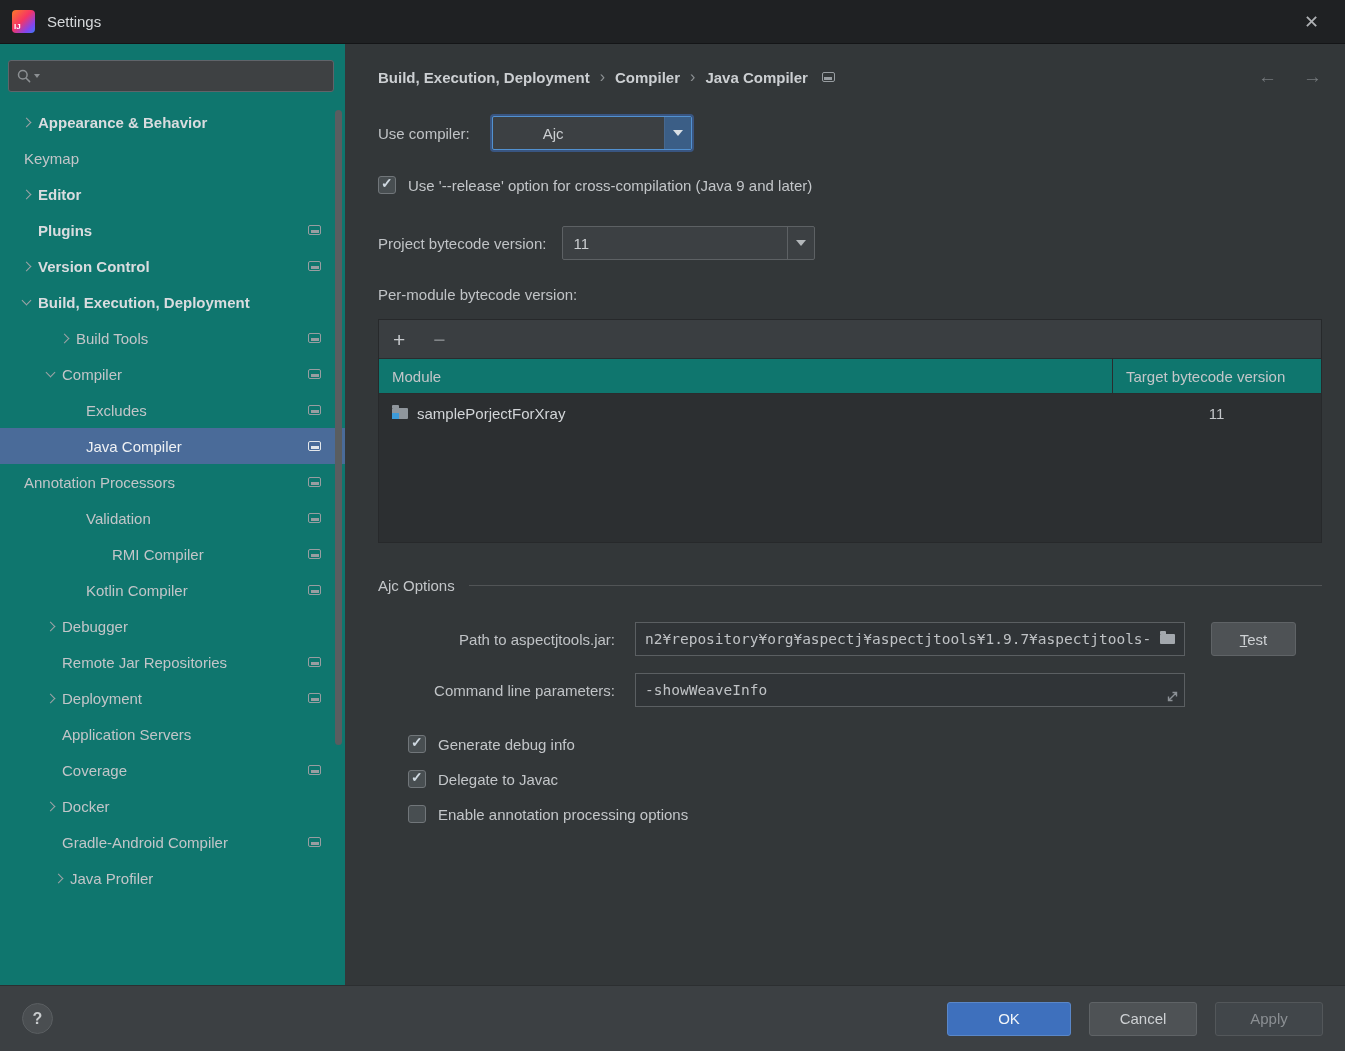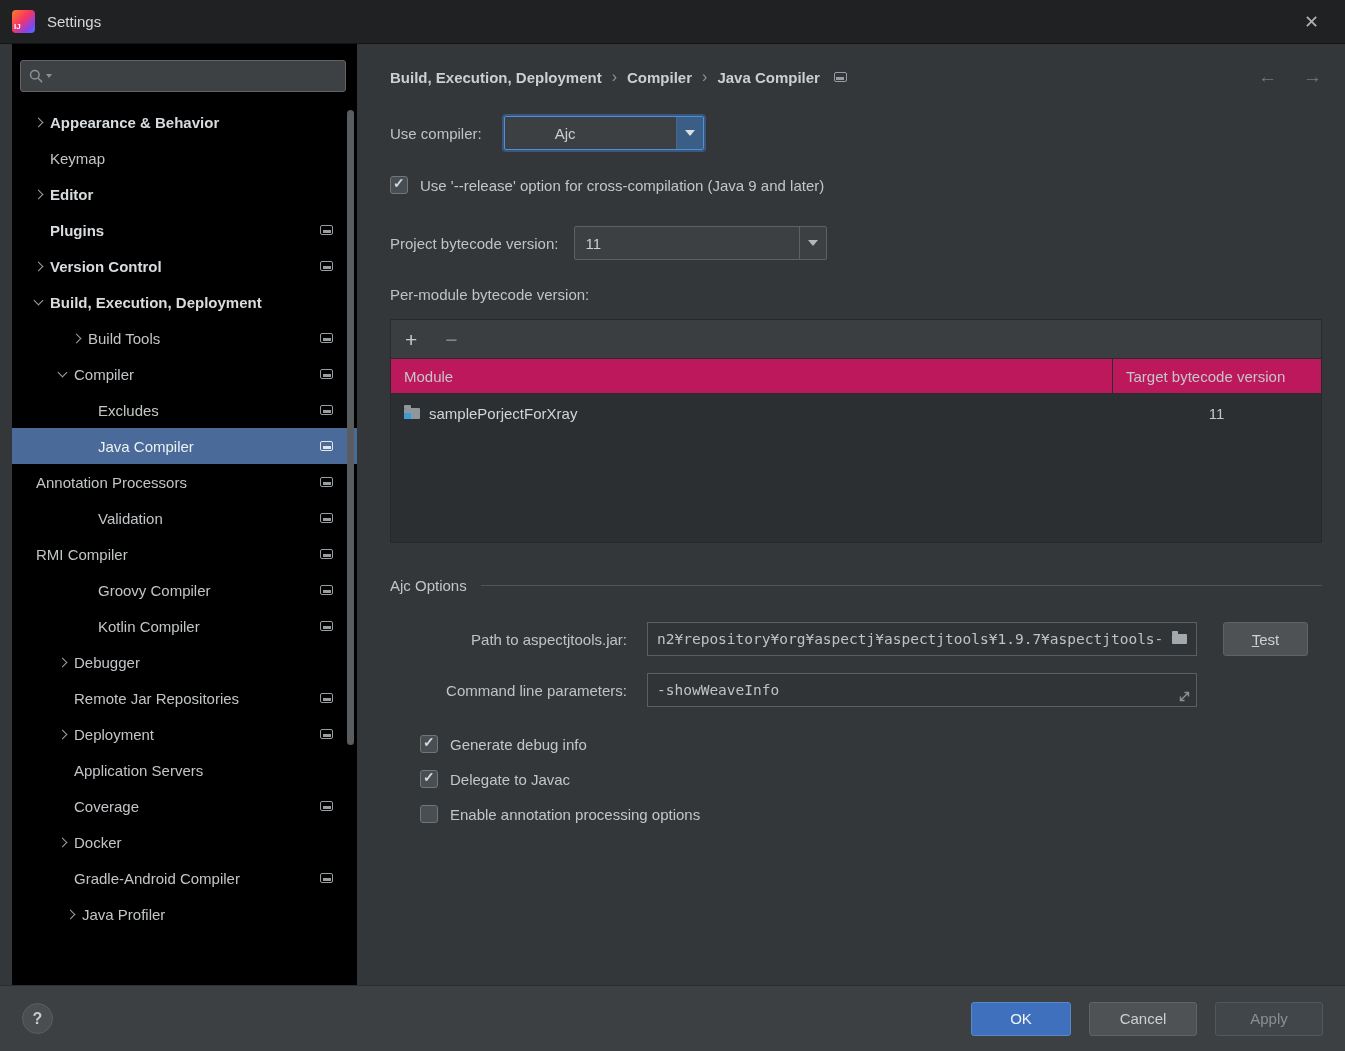--- a/index.html
+++ b/index.html
@@ -18,21 +18,21 @@
     background:linear-gradient(135deg,#fc7b29 0%,#f63564 45%,#8245f0 78%,#3b7cf5 100%);
     display:flex; align-items:flex-end; padding:2px; }
   .logo-text { color:#fff; font-size:8px; font-weight:bold; line-height:1; }
   .win-title { margin-left:12px; color:#d6d9db; }
   .close-btn { margin-left:auto; margin-right:26px; color:#aeb1b4; font-size:18px; line-height:1; cursor:default; }
 
   
   .content { flex:1; display:flex; min-height:0; }
 
   
-  .sidebar { flex:0 0 345px; width:345px; background:#000000; position:relative; overflow:hidden;margin-left:12px; }
+  .sidebar { flex:0 0 345px; width:345px; background:#0f766e; position:relative; overflow:hidden; }
   .search-wrap { margin:16px 11px 12px 8px; height:32px; border:1px solid #60646a; border-radius:3px;
     display:flex; align-items:center; padding:0 8px; background:#3e4143; }
   .search-caret { width:0; height:0; border-left:3.5px solid transparent; border-right:3.5px solid transparent;
     border-top:4px solid #8c9093; margin-left:3px; }
   .search-input { flex:1; background:transparent; border:none; outline:none; color:#d0d3d6; font:inherit; margin-left:7px; min-width:0; }
   .tree { }
   .tree-item { height:36px; display:flex; align-items:center; cursor:default; }
   .tree-item.selected { background:#4a6b99; }
   .tree-item.selected .tree-label { color:#eef1f4; }
   .tree-item.bold .tree-label { font-weight:bold; color:#d9dcdf; }
@@ -79,21 +79,21 @@
   .cb-label { margin-left:12px; color:#c3c6c9; white-space:nowrap; }
   .release-row { margin-top:26px; }
 
   .row-bytecode { margin-top:32px; }
   .per-module-label { margin-top:26px; color:#c0c3c6; }
 
   .module-table { margin-top:16px; border:1px solid #27292b; }
   .table-toolbar { height:38px; background:#3a3e41; display:flex; align-items:center; padding-left:14px; gap:28px; }
   .tb-btn { color:#c6c9cc; font-size:21px; line-height:1; cursor:default; }
   .tb-btn.dim { color:#85898c; }
-  .table-header { display:grid; grid-template-columns:1fr 209px; height:36px; background:#be185d;
+  .table-header { display:grid; grid-template-columns:1fr 209px; height:36px; background:#0f766e;
     border-top:1px solid #2a2c2e; border-bottom:1px solid #2a2c2e; }
   .th { display:flex; align-items:center; padding-left:13px; color:#c3c6c9; white-space:nowrap; }
   .th-right { border-left:1px solid #2a2c2e; }
   .table-row { display:grid; grid-template-columns:1fr 209px; height:38px; background:#2c2f31; }
   .td-module { display:flex; align-items:center; padding-left:13px; color:#d2d5d8; }
   .td-version { display:flex; align-items:center; justify-content:center; color:#c3c6c9; }
   .table-empty { height:110px; background:#2c2f31; }
 
   .folder-icon { position:relative; width:16px; height:11px; background:#8f969c; border-radius:1px; margin-right:9px; flex:0 0 auto; }
   .folder-icon::before { content:""; position:absolute; top:-3px; left:0; width:7px; height:3px; background:#8f969c; border-radius:1px 1px 0 0; }
@@ -119,21 +119,21 @@
   .btn-test .lbl { display:block; }
   .btn-test .lbl::first-letter { text-decoration:underline; }
 
   .options-group { margin:28px 0 0 30px; display:flex; flex-direction:column; gap:17px; }
 
   
   .footer { flex:0 0 66px; background:#3c4043; border-top:1px solid #2c2f31; display:flex; align-items:center; padding:0 22px; }
   .help-btn { width:31px; height:31px; border-radius:50%; background:#4a4e51; border:1px solid #5a5e61;
     color:#c9ccce; display:flex; align-items:center; justify-content:center; font-size:16px; font-weight:bold; }
   .footer-buttons { margin-left:auto; display:flex; gap:18px; }
-  .btn-ok { width:100px; background:#3e70bd; border-color:#5a87c8; color:#f0f4f8; }
+  .btn-ok { width:124px; background:#3e70bd; border-color:#5a87c8; color:#f0f4f8; }
   .btn-cancel { width:108px; }
   .btn-apply { width:108px; background:#41464a; border-color:#53575a; color:#8b8f93; }
 </style>
 </head>
 <body>
 
 <div class="window">
 
   <div class="titlebar">
     <span class="logo">
@@ -155,21 +155,21 @@
         <input class="search-input" placeholder="" style="">
       </div>
       <div class="tree">
           <div class="tree-item bold" style="padding-left: 14px;">
     <span class="chev-slot">
               <span class="chev chev-right"></span>
             </span>
     <span class="tree-label">Appearance &amp; Behavior</span>
     <span class="badge" style="visibility: hidden;"></span>
   </div>
-          <div class="tree-item" style="padding-left: 14px;">
+          <div class="tree-item" style="">
     <span class="chev-slot">
               <span class="chev" style="visibility: hidden;"></span>
             </span>
     <span class="tree-label">Keymap</span>
     <span class="badge" style="visibility: hidden;"></span>
   </div>
           <div class="tree-item bold" style="padding-left: 14px;">
     <span class="chev-slot">
               <span class="chev chev-right"></span>
             </span>
@@ -232,32 +232,25 @@
     <span class="tree-label">Annotation Processors</span>
     <span class="badge"></span>
   </div>
           <div class="tree-item" style="padding-left: 62px;">
     <span class="chev-slot">
               <span class="chev" style="visibility: hidden;"></span>
             </span>
     <span class="tree-label">Validation</span>
     <span class="badge"></span>
   </div>
-          <div class="tree-item" style="">
+          <div class="tree-item" style="padding-left: 62px; gap: 26px;">
     <span class="chev-slot">
               <span class="chev" style="visibility: hidden;"></span>
             </span>
     <span class="tree-label">RMI Compiler</span>
-    <span class="badge"></span>
-  </div>
-          <div class="tree-item" style="padding-left: 62px;">
-    <span class="chev-slot">
-              <span class="chev" style="visibility: hidden;"></span>
-            </span>
-    <span class="tree-label">Groovy Compiler</span>
     <span class="badge"></span>
   </div>
           <div class="tree-item" style="padding-left: 62px;">
     <span class="chev-slot">
               <span class="chev" style="visibility: hidden;"></span>
             </span>
     <span class="tree-label">Kotlin Compiler</span>
     <span class="badge"></span>
   </div>
           <div class="tree-item" style="padding-left: 38px;">

